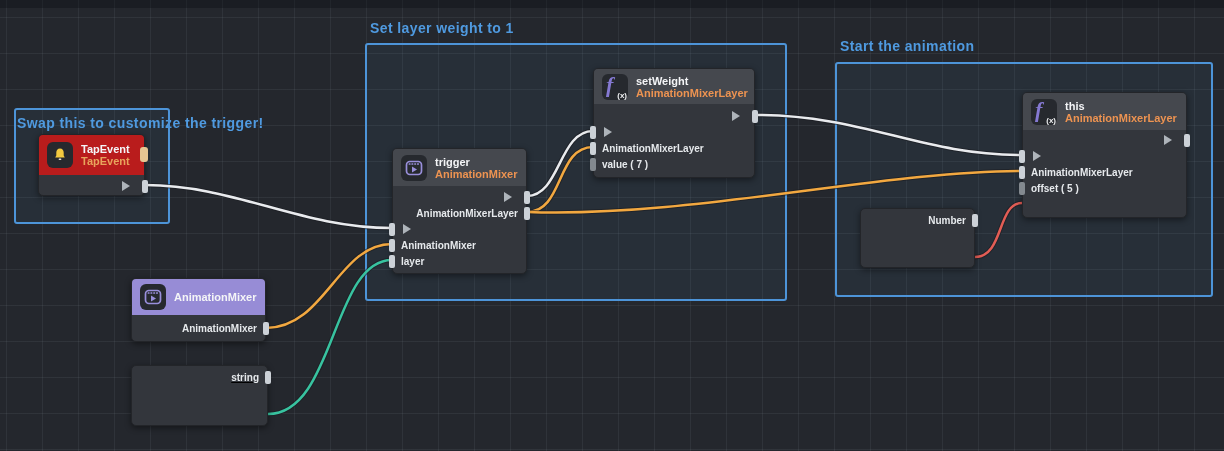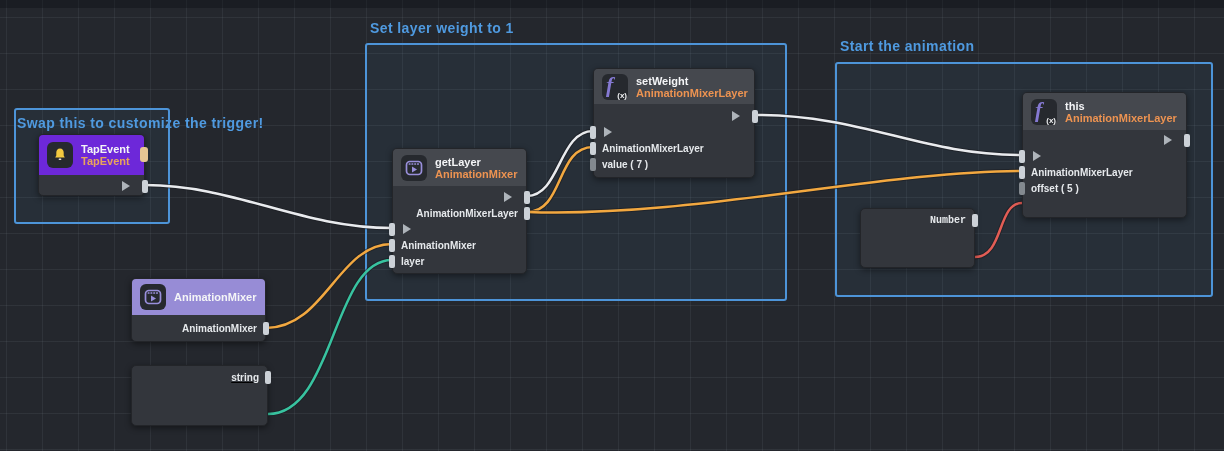--- a/index.html
+++ b/index.html
@@ -42,21 +42,21 @@
   .node {
     position:absolute; z-index:3; border-radius:5px; background:#33363c;
     box-shadow:0 2px 6px rgba(0,0,0,.45); border:1px solid #232529;
   }
   .nhead {
     display:flex; align-items:center; gap:8px; padding:0 8px;
     border-radius:4px 4px 0 0; position:relative;
   }
   .nhead.fn     { background:#45484e; }
   .nhead.purple { background:#978cd6; }
-  .nhead.orange { background:#6d28d9; }
+  .nhead.orange { background:#b91c1c; }
   .nicon {
     width:26px; height:26px; border-radius:6px; background:#26292e;
     display:flex; align-items:center; justify-content:center; flex:0 0 26px;
   }
   .ntitles { display:flex; flex-direction:column; justify-content:center; min-width:0; }
   .ntitle { font-size:11px; font-weight:bold; color:#f4f5f7; line-height:12px; white-space:nowrap; }
   .nsub   { font-size:11px; font-weight:bold; color:#ed9351; line-height:12px; white-space:nowrap; }
   .nsub.tap { color:#e8a45c; }
   .nbody { position:relative; }
   .prow { position:relative; height:16px; display:flex; align-items:center; padding:0 8px; }
@@ -142,21 +142,21 @@
           <g fill="#998fdb">
             <rect x="3.6" y="4.3" width="2" height="1.5" rx="0.5"></rect>
             <rect x="6.4" y="4.3" width="2" height="1.5" rx="0.5"></rect>
             <rect x="9.2" y="4.3" width="2" height="1.5" rx="0.5"></rect>
             <rect x="12" y="4.3" width="2" height="1.5" rx="0.5"></rect>
             <path d="M7 7.6 L12 10.6 L7 13.6 Z"></path>
           </g>
         </svg>
       </div>
       <div class="ntitles">
-        <div class="ntitle">getLayer</div>
+        <div class="ntitle">trigger</div>
         <div class="nsub">AnimationMixer</div>
       </div>
     </div>
     <div class="nbody" style="padding-top:3px;">
       <div class="prow out">
         <span class="tri"></span>
         <span class="handle outp"></span>
       </div>
       <div class="prow out">
         <span class="plabel">AnimationMixerLayer</span>
@@ -237,21 +237,21 @@
         <span class="plabel">AnimationMixerLayer</span>
       </div>
       <div class="prow">
         <span class="handle in dim"></span>
         <span class="plabel">offset ( 5 )</span>
       </div>
     </div>
   </div>
 
   <div class="node" style="left:860px; top:208px; width:115px; height:60px;">
-    <div class="nbody" style="height:23px;font-family:Liberation Mono, monospace;">
+    <div class="nbody" style="height:23px;">
       <div class="prow out" style="height:23px;">
         <span class="plabel">Number</span>
         <span class="handle outp"></span>
       </div>
     </div>
   </div>
 
   <div class="node" style="left:131px; top:278px; width:135px; height:64px;">
     <div class="nhead purple" style="height:36px;">
       <div class="nicon">

